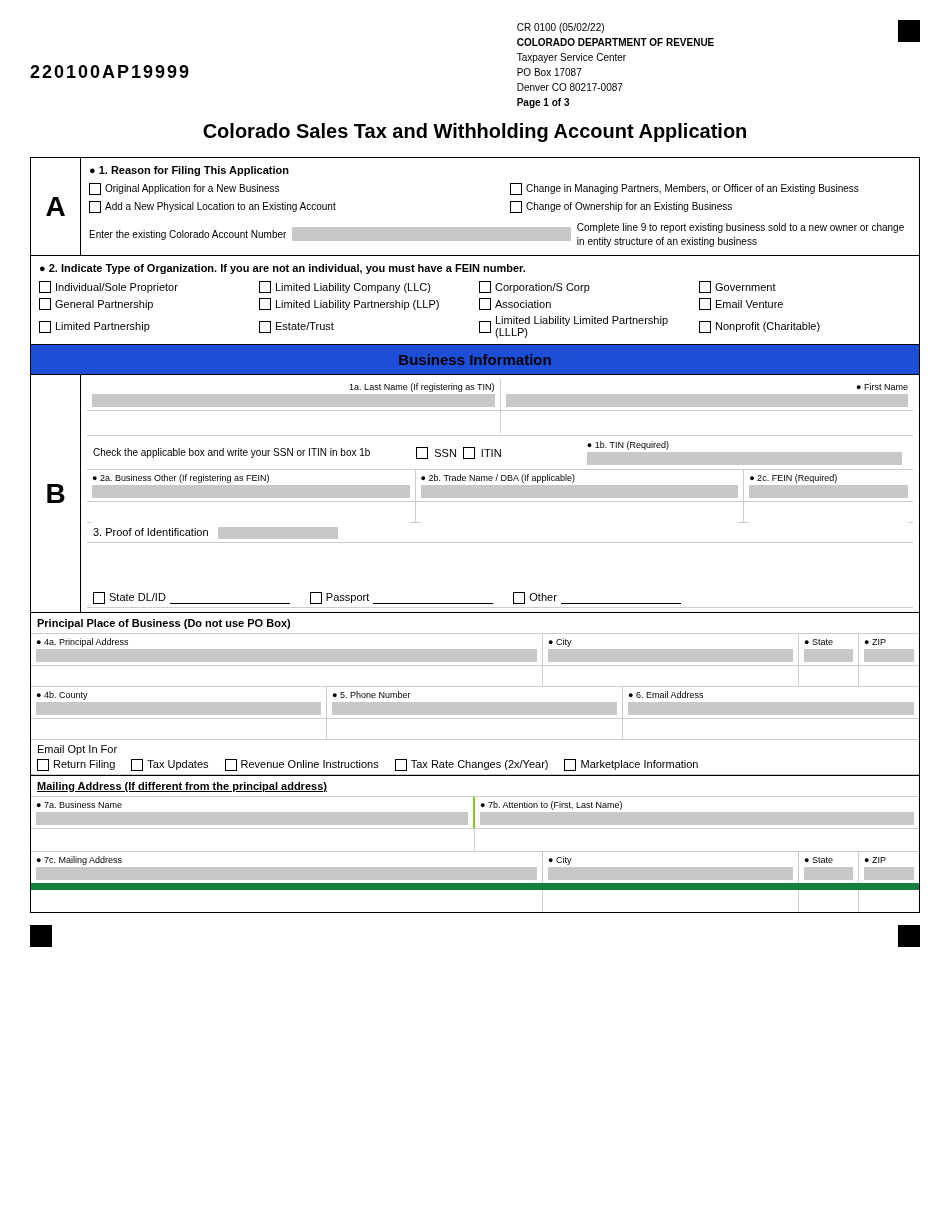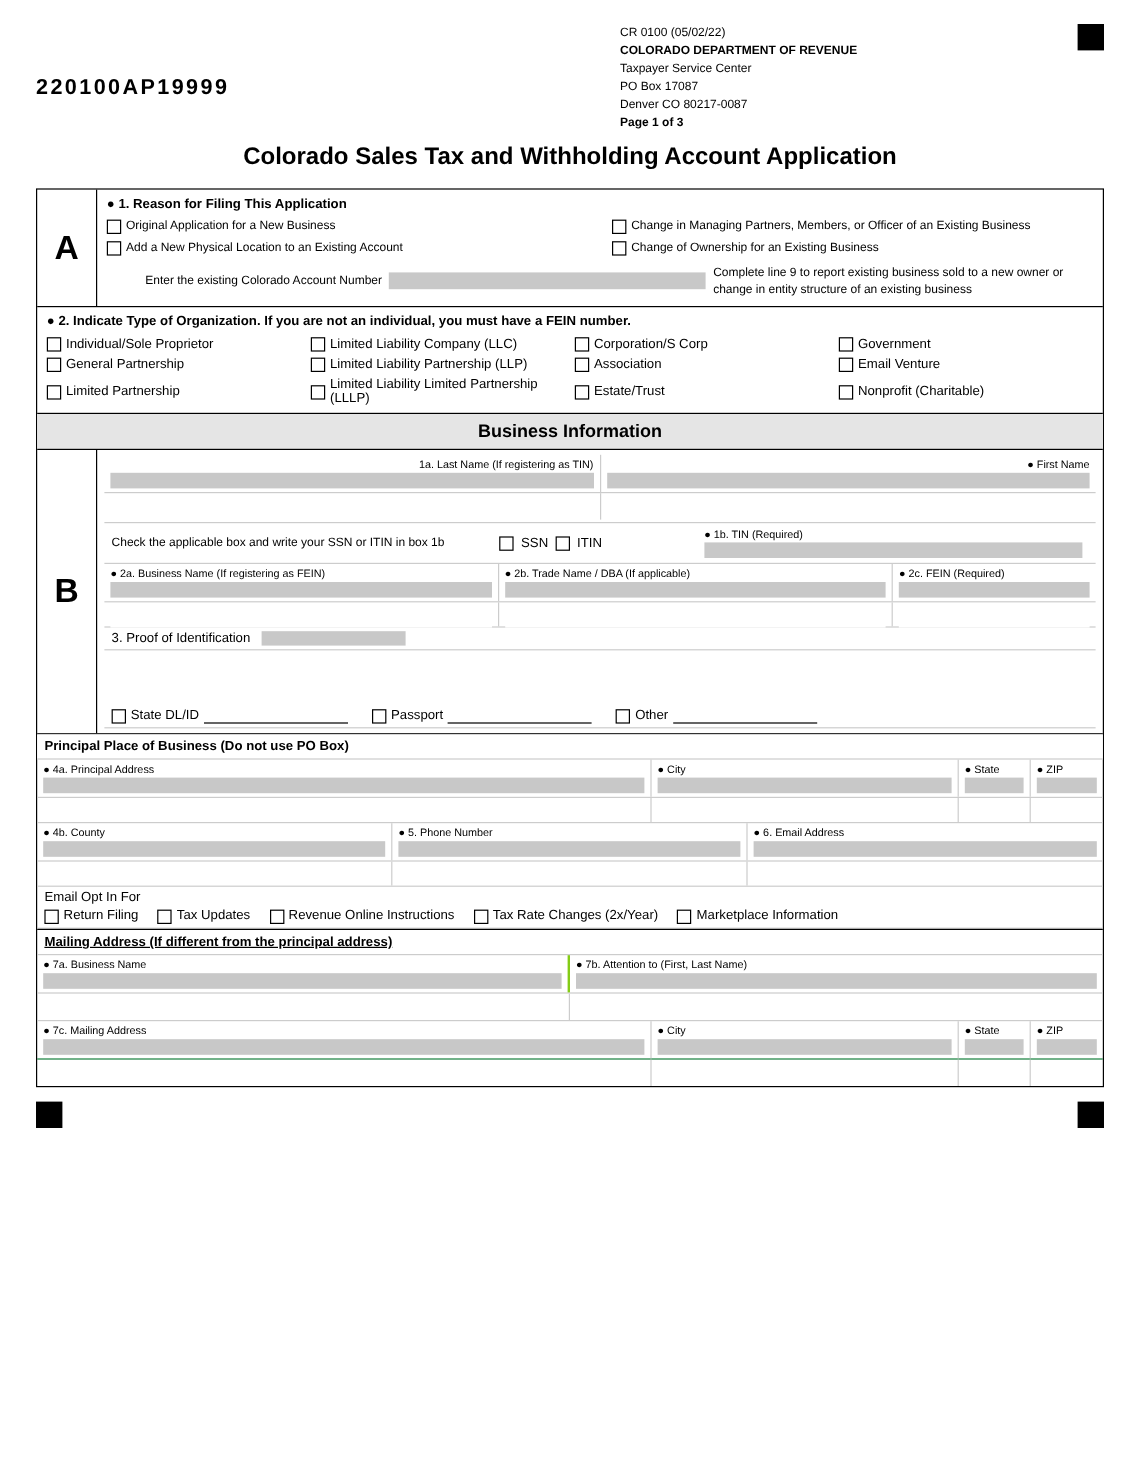--- a/index.html
+++ b/index.html
@@ -104,21 +104,20 @@
       border: 1px solid #000;
       flex-shrink: 0;
       margin-top: 1px;
     }
     .cb-label { font-size: 10px; line-height: 1.3; }
     .input-row {
       display: flex;
       align-items: center;
       margin-top: 6px;
       gap: 6px;
-      margin-left: 32px;
     }
     .input-label { font-size: 10px; white-space: nowrap; }
     .input-field {
       background: #c8c8c8;
       height: 14px;
       flex: 1;
     }
     .note-text { font-size: 10px; line-height: 1.4; margin-top: 2px; }
     .section2 {
       border-bottom: 1.5px solid #000;
@@ -129,21 +128,21 @@
       grid-template-columns: 1fr 1fr 1fr 1fr;
       gap: 4px 8px;
       margin-top: 6px;
     }
     .org-item {
       display: flex;
       align-items: center;
       gap: 4px;
     }
     .business-info-header {
-      background: #e5e5e5;
+      background: #1d4ed8;
       text-align: center;
       font-size: 15px;
       font-weight: bold;
       padding: 6px;
       border-bottom: 1.5px solid #000;
     }
     .section-b {
       display: flex;
       border-bottom: 1.5px solid #000;
     }
@@ -435,25 +434,25 @@
         <div class="cb"></div>
         <span>Email Venture</span>
       </div>
 
       <div class="org-item">
         <div class="cb"></div>
         <span>Limited Partnership</span>
       </div>
       <div class="org-item">
         <div class="cb"></div>
+        <span>Estate/Trust</span>
+      </div>
+      <div class="org-item">
+        <div class="cb"></div>
         <span>Limited Liability Limited Partnership (LLLP)</span>
-      </div>
-      <div class="org-item">
-        <div class="cb"></div>
-        <span>Estate/Trust</span>
       </div>
       <div class="org-item">
         <div class="cb"></div>
         <span>Nonprofit (Charitable)</span>
       </div>
     </div>
   </div>
 
   <div class="business-info-header">Business Information</div>
 
@@ -492,21 +491,21 @@
           <span>ITIN</span>
         </div>
         <div style="flex:1; padding:0 5px;">
           <span class="field-label">● 1b. TIN (Required)</span>
           <div class="field-input gray-input"></div>
         </div>
       </div>
 
       <div style="display:flex; border-bottom:1px solid #ccc;">
         <div style="flex:2; padding:3px 5px; border-right:1px solid #ccc;">
-          <span class="field-label">● 2a. Business Name (If registering as FEIN)</span>
+          <span class="field-label">● 2a. Business Other (If registering as FEIN)</span>
           <div class="field-input gray-input"></div>
         </div>
         <div style="flex:2; padding:3px 5px; border-right:1px solid #ccc;">
           <span class="field-label">● 2b. Trade Name / DBA (If applicable)</span>
           <div class="field-input gray-input"></div>
         </div>
         <div style="flex:1; padding:3px 5px;">
           <span class="field-label">● 2c. FEIN (Required)</span>
           <div class="field-input gray-input"></div>
         </div>
@@ -642,21 +641,21 @@
         <span class="field-label">● 7b. Attention to (First, Last Name)</span>
         <div class="field-input gray-input"></div>
       </div>
     </div>
 
     <div style="display:grid; grid-template-columns:1fr 1fr; border-bottom:1px solid #ccc;">
       <div style="padding:3px 5px; border-right:1px solid #ccc; height:22px;"></div>
       <div style="padding:3px 5px; height:22px;"></div>
     </div>
 
-    <div style="display:grid; grid-template-columns:2fr 1fr 60px 60px; border-bottom:1px solid #15803d;">
+    <div style="display:grid; grid-template-columns:2fr 1fr 60px 60px; border-bottom:7px solid #15803d;">
       <div style="padding:3px 5px; border-right:1px solid #ccc;">
         <span class="field-label">● 7c. Mailing Address</span>
         <div class="field-input gray-input"></div>
       </div>
       <div style="padding:3px 5px; border-right:1px solid #ccc;">
         <span class="field-label">● City</span>
         <div class="field-input gray-input"></div>
       </div>
       <div style="padding:3px 5px; border-right:1px solid #ccc;">
         <span class="field-label">● State</span>

